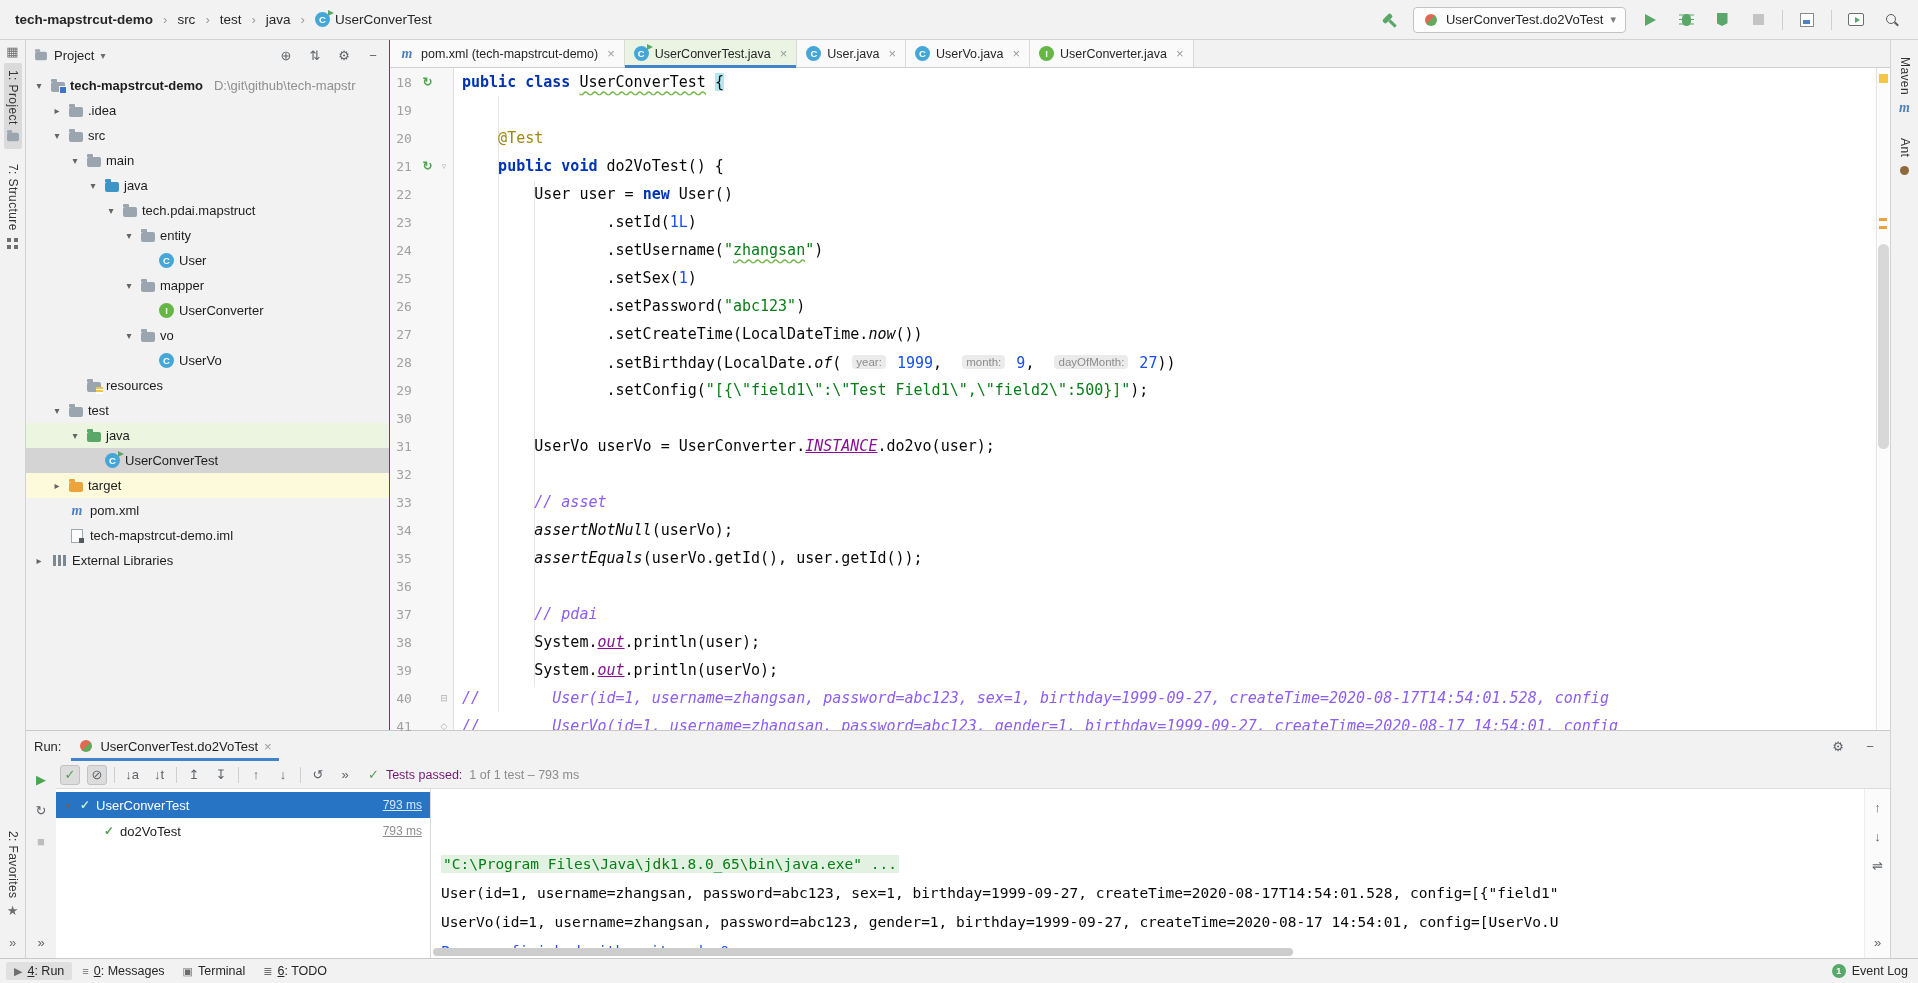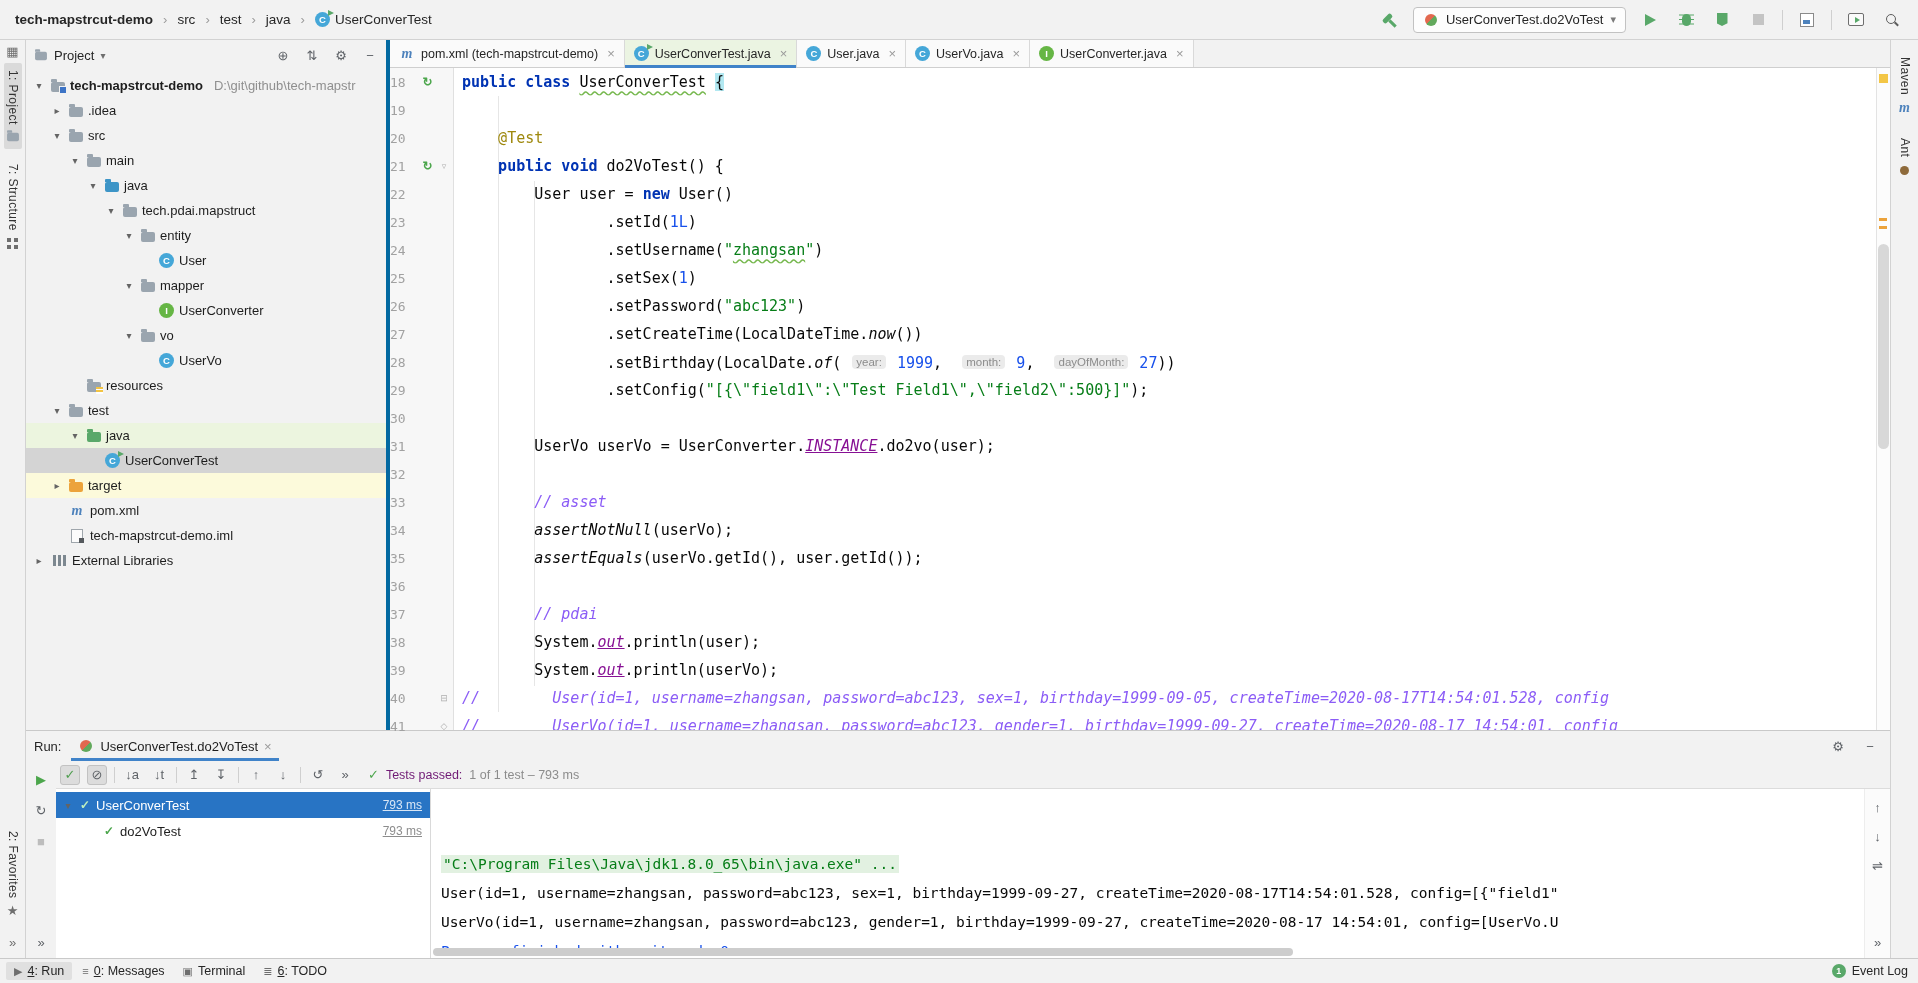--- a/index.html
+++ b/index.html
@@ -34,21 +34,21 @@
   .vtext { writing-mode:vertical-rl; font-size:12px; color:#333; letter-spacing:.4px; white-space:nowrap; }
   #lstrip-top { display:flex; flex-direction:column; align-items:center; }
   #lstrip-bottom { margin-top:auto; display:flex; flex-direction:column; align-items:center; gap:6px; padding-bottom:2px; }
   .stripico { color:#6E6E6E; font-size:13px; }
 
   
   #content { flex:1; display:flex; flex-direction:column; min-width:0; }
   #upper { flex:1; display:flex; min-height:0; }
 
   
-  #project { width:364px; flex:none; background:#F2F2F2; border-right:4px solid #0369a1; display:flex; flex-direction:column; overflow:hidden; }
+  #project { width:364px; flex:none; background:#F2F2F2; border-right:1px solid #0369a1; display:flex; flex-direction:column; overflow:hidden; }
   #pheader { height:30px; flex:none; display:flex; align-items:center; gap:6px; padding:0 6px 0 8px; }
   #pheader .title { font-size:13px; color:#262626; }
   #pheader .caret { font-size:10px; color:#6E6E6E; }
   #pheader-icons { margin-left:auto; display:flex; align-items:center; gap:9px; }
   .hico { color:#6E6E6E; font-size:14px; width:18px; text-align:center; }
   #ptree { flex:1; overflow:hidden; padding-top:3px; }
   .trow { height:25px; display:flex; align-items:center; gap:5px; white-space:nowrap; font-size:13px; overflow:hidden; }
   .trow .arr { width:14px; flex:none; text-align:center; color:#646464; font-size:10px; }
   .tlbl.bold { font-weight:700; }
   .tpath { color:#8F8F8F; margin-left:6px; }
@@ -97,21 +97,21 @@
   #editorcol { flex:1; display:flex; flex-direction:column; min-width:0; background:#fff; }
   #tabs { height:28px; flex:none; display:flex; background:#F2F2F2; border-bottom:1px solid #CFCFCF; }
   .tab { display:flex; align-items:center; gap:6px; padding:0 9px; border-right:1px solid #D9D9D9; font-size:12.5px; background:#FAFAFA; position:relative; color:#262626; }
   .tab.active { background:#EBF4E2; }
   .tab.active::after { content:""; position:absolute; left:0; right:0; bottom:-1px; height:3px; background:#4083C9; }
   .tab .x { color:#9A9A9A; font-size:13px; margin-left:3px; }
 
   #editor { flex:1; display:flex; min-height:0; position:relative; background:#fff; }
   #gutter { width:64px; flex:none; background:#F7F7F7; border-right:1px solid #E0E0E0; }
   .gl { height:28px; display:flex; align-items:center; }
-  .lnum { width:28px; text-align:left; color:#A1A1A1; font:13px "DejaVu Sans Mono",monospace; flex:none; }
+  .lnum { width:28px; text-align:center; color:#A1A1A1; font:13px "DejaVu Sans Mono",monospace; flex:none; }
   .gico { width:19px; text-align:center; flex:none; }
   .grun { color:#4CA64C; font-size:12px; font-weight:700; }
   .fico { width:14px; text-align:center; color:#B0B0B0; font-size:9px; flex:none; }
   #codewrap { flex:1; min-width:0; overflow:hidden; position:relative; font-family:"DejaVu Sans Mono",monospace; font-size:15px; line-height:28px; color:#080808; }
   .guide { position:absolute; width:1px; background:#E6E6E6; z-index:0; }
   .g1 { left:calc(8px + 4ch); top:28px; height:616px; }
   .g2 { left:calc(8px + 8ch); top:113px; height:505px; }
   .cl { height:28px; white-space:pre; padding-left:8px; position:relative; z-index:1; }
   .p { color:#080808; }
   .kw { color:#0033B3; font-weight:700; }
@@ -554,21 +554,21 @@
                   <div class="cl" data-name="code-line"></div>
                   <div class="cl" data-name="code-line"><span class="p">        UserVo userVo = UserConverter.</span><span class="sf">INSTANCE</span><span class="p">.do2vo(user);</span></div>
                   <div class="cl" data-name="code-line"></div>
                   <div class="cl" data-name="code-line"><span class="cmt">        // asset</span></div>
                   <div class="cl" data-name="code-line"><span class="it">        assertNotNull</span><span class="p">(userVo);</span></div>
                   <div class="cl" data-name="code-line"><span class="it">        assertEquals</span><span class="p">(userVo.getId(), user.getId());</span></div>
                   <div class="cl" data-name="code-line"></div>
                   <div class="cl" data-name="code-line"><span class="cmt">        // pdai</span></div>
                   <div class="cl" data-name="code-line"><span class="p">        System.</span><span class="sf">out</span><span class="p">.println(user);</span></div>
                   <div class="cl" data-name="code-line"><span class="p">        System.</span><span class="sf">out</span><span class="p">.println(userVo);</span></div>
-                  <div class="cl" data-name="code-line"><span class="cmt">//        User(id=1, username=zhangsan, password=abc123, sex=1, birthday=1999-09-05, createTime=2020-08-17T14:54:01.528, config</span></div>
+                  <div class="cl" data-name="code-line"><span class="cmt">//        User(id=1, username=zhangsan, password=abc123, sex=1, birthday=1999-09-27, createTime=2020-08-17T14:54:01.528, config</span></div>
                   <div class="cl" data-name="code-line"><span class="cmt">//        UserVo(id=1, username=zhangsan, password=abc123, gender=1, birthday=1999-09-27, createTime=2020-08-17 14:54:01, config</span></div>
                 </div>
             </div>
             <div id="stripe" data-name="editor-scrollbar">
               <div class="mk-y" data-name="warning-stripe-marker"></div>
               <div class="mk-o1" data-name="warning-stripe-marker"></div>
               <div class="mk-o2" data-name="warning-stripe-marker"></div>
               <div class="thumb" data-name="scrollbar-thumb"></div>
             </div>
           </div>

